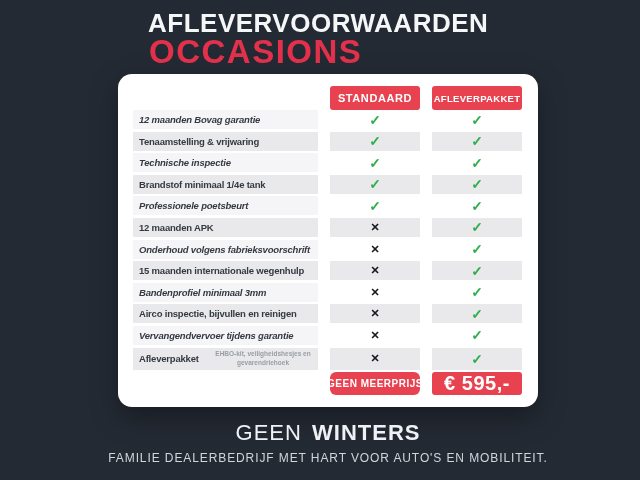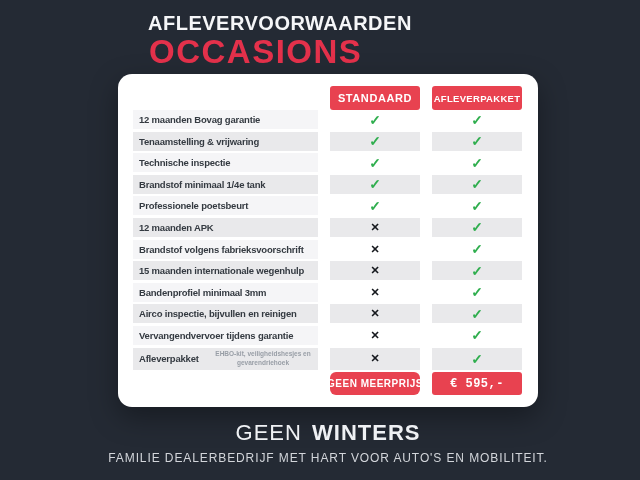--- a/index.html
+++ b/index.html
@@ -1,45 +1,45 @@
 <!DOCTYPE html>
 <html><head>
 <meta charset="utf-8">
 <style>
   html,body{margin:0;padding:0;}
   body{width:640px;height:480px;background:#242a34;font-family:"Liberation Sans",sans-serif;overflow:hidden;}
   .stage{position:relative;width:640px;height:480px;background:#242a34;}
 
-  .title{position:absolute;left:148px;top:6px;font-size:20px;line-height:34px;font-weight:bold;
+  .title{position:absolute;left:148px;top:6px;font-size:26px;line-height:34px;font-weight:bold;
          color:#f5f6f8;letter-spacing:0.5px;white-space:nowrap;}
   .subtitle{position:absolute;left:149px;top:39px;font-size:33px;line-height:26px;font-weight:bold;
          color:#e4314b;letter-spacing:1.5px;white-space:nowrap;}
 
   .card{position:absolute;left:118px;top:74px;width:420px;height:333px;background:#ffffff;
         border-radius:14px;box-shadow:0 10px 28px rgba(0,0,0,0.35);}
 
   .grid-row{display:grid;grid-template-columns:185px 90px 90px;column-gap:12px;padding-left:15px;}
 
   .header-row{margin-top:12px;height:24px;}
   .footer-row{height:23px;}
 
   .pill{background:#e84250;border-radius:3px;color:#ffffff;font-weight:bold;
         display:flex;align-items:center;justify-content:center;white-space:nowrap;}
   .col2{grid-column:2;}
   .col3{grid-column:3;}
   .pill-standaard{font-size:11px;letter-spacing:0.6px;}
   .pill-aflever{font-size:9.5px;letter-spacing:0.3px;}
   .pill-geen{font-size:10px;letter-spacing:0.5px;border-radius:6px;}
-  .pill-price{font-size:12px;letter-spacing:0.5px;font-family:Liberation Mono, monospace;}
+  .pill-price{font-size:20px;letter-spacing:0.5px;}
 
   .feature-row{height:19px;margin-bottom:2.6px;}
   .feature-row.tall{height:22px;}
   .label-cell{display:flex;align-items:center;padding-left:6px;font-size:9.5px;font-weight:bold;
               color:#343a41;letter-spacing:-0.2px;white-space:nowrap;overflow:visible;}
-  .light .label-cell{background:#f5f5f7;}
+  .light .label-cell{background:#f5f5f7;font-style:italic;}
   .gray .label-cell,.gray .mark-cell{background:#e9e9eb;}
   .mark-cell{display:flex;align-items:center;justify-content:center;}
   .mark{font-weight:bold;line-height:1;}
   .mark.check{color:#2fae4e;font-size:14px;}
   .mark.cross{color:#16191e;font-size:11px;}
   .note{margin-left:auto;margin-right:3px;width:104px;font-size:6.5px;line-height:1.35;
         color:#989ea6;text-align:center;white-space:normal;letter-spacing:0;font-weight:bold;}
 
   .branding{position:absolute;left:0;top:420px;width:656px;text-align:center;}
   .brand-name{font-size:22px;line-height:25px;color:#eff1f4;letter-spacing:1px;white-space:nowrap;}
@@ -129,21 +129,21 @@
     </div>
     <div class="mark-cell">
       <span class="mark cross">✕</span>
     </div>
     <div class="mark-cell">
       <span class="mark check">✓</span>
     </div>
   </div>
         <div class="grid-row feature-row light">
     <div class="label-cell">
-      <span class="label-text">Brandstof volgens fabrieksvoorschrift</span>
+      <span class="label-text">Onderhoud volgens fabrieksvoorschrift</span>
 
     </div>
     <div class="mark-cell">
       <span class="mark cross">✕</span>
     </div>
     <div class="mark-cell">
       <span class="mark check">✓</span>
     </div>
   </div>
         <div class="grid-row feature-row gray">

